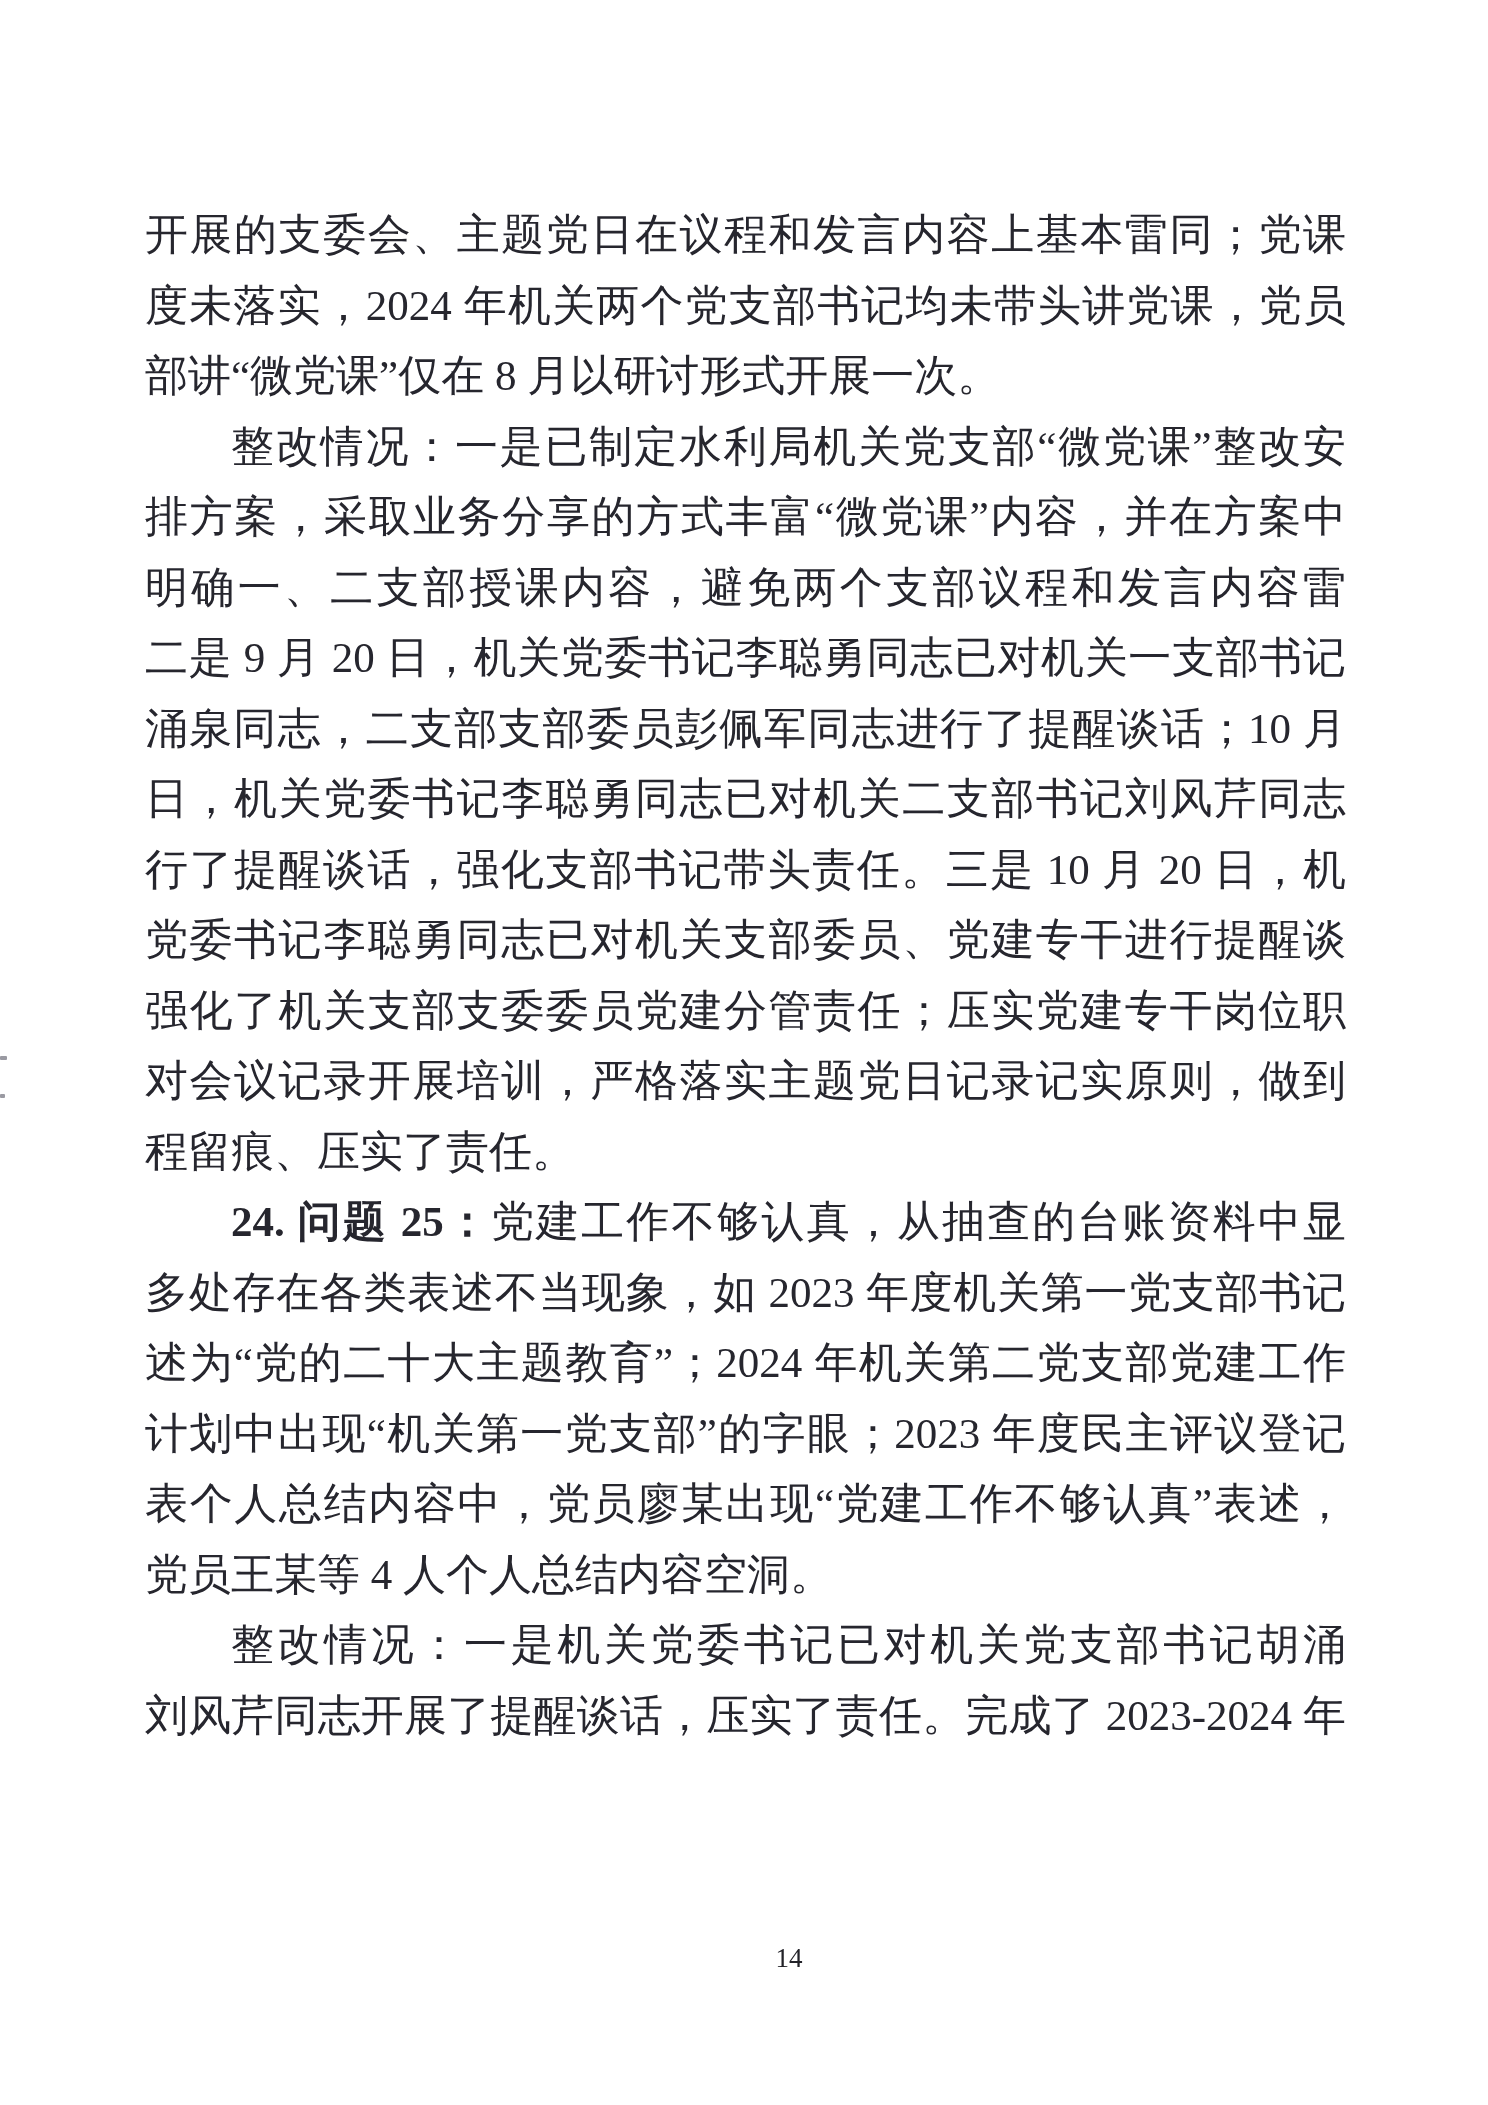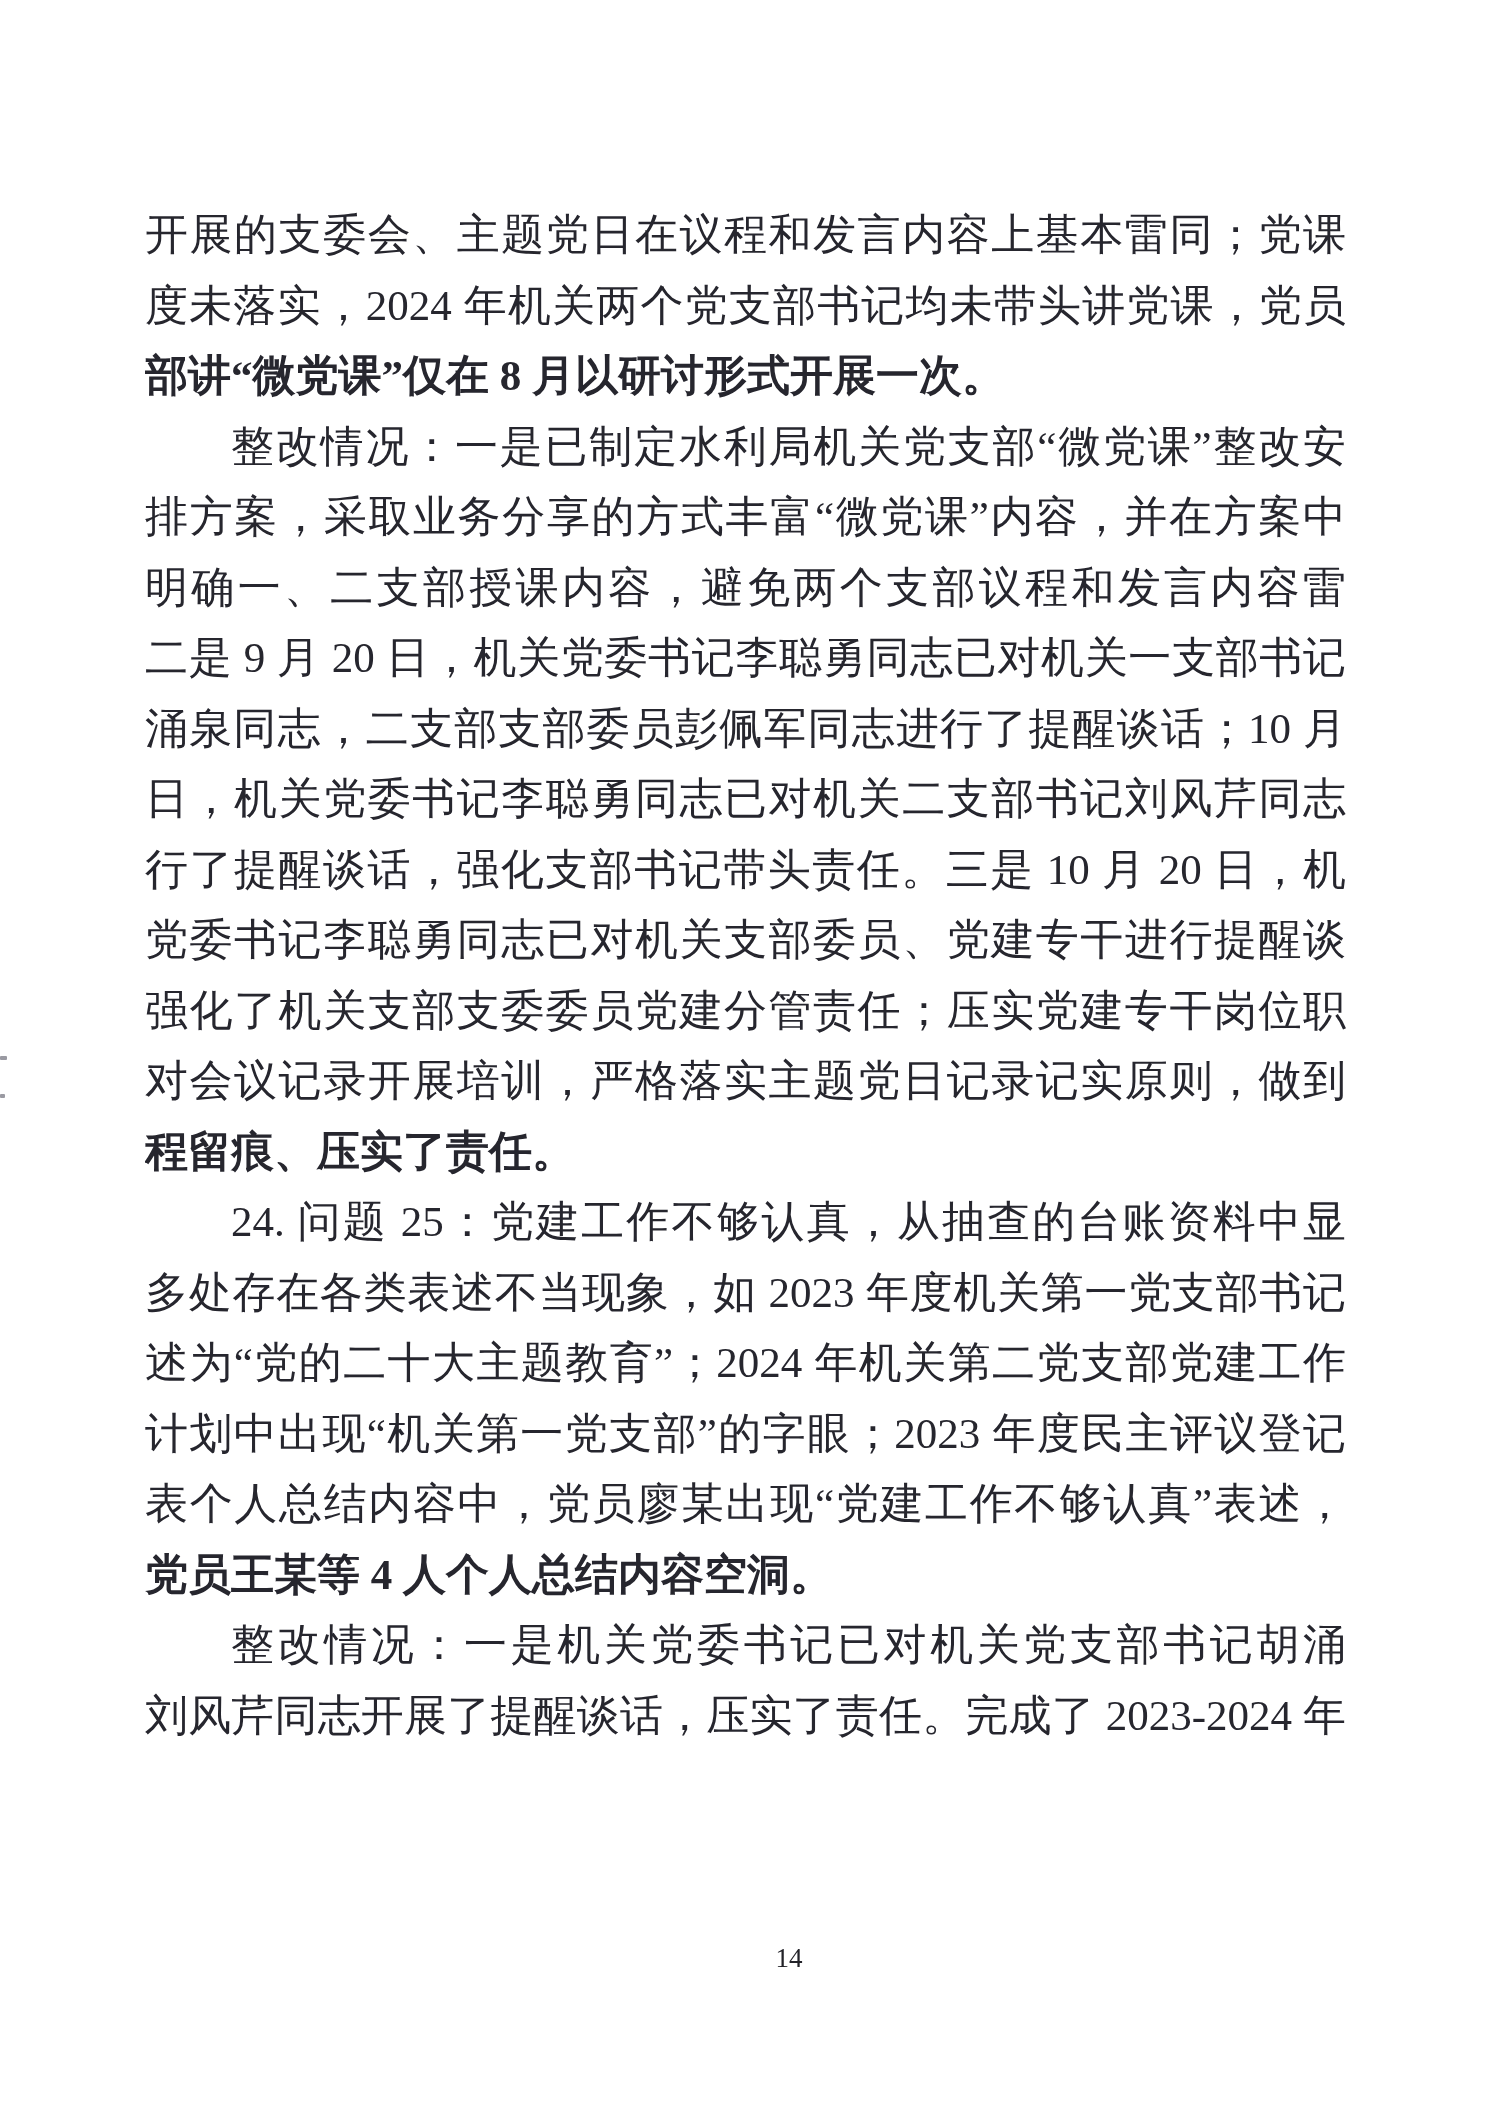--- a/index.html
+++ b/index.html
@@ -26,27 +26,26 @@
     line-height: 70.5px;
     font-size: 43px;
     color: #26262e;
     text-align: justify;
     text-align-last: justify;
     overflow: hidden;
     white-space: normal;
   }
   .line.end {
     text-align-last: left;
-    font-weight: bold;
   }
   .line.indent {
     text-indent: 2em;
   }
   .bold {
-    font-weight: normal;
+    font-weight: bold;
   }
   .pagenum {
     position: absolute;
     top: 1943px;
     left: 0;
     width: 100%;
     text-align: center;
     font-size: 27px;
     color: #222228;
     padding-left: 45px;

